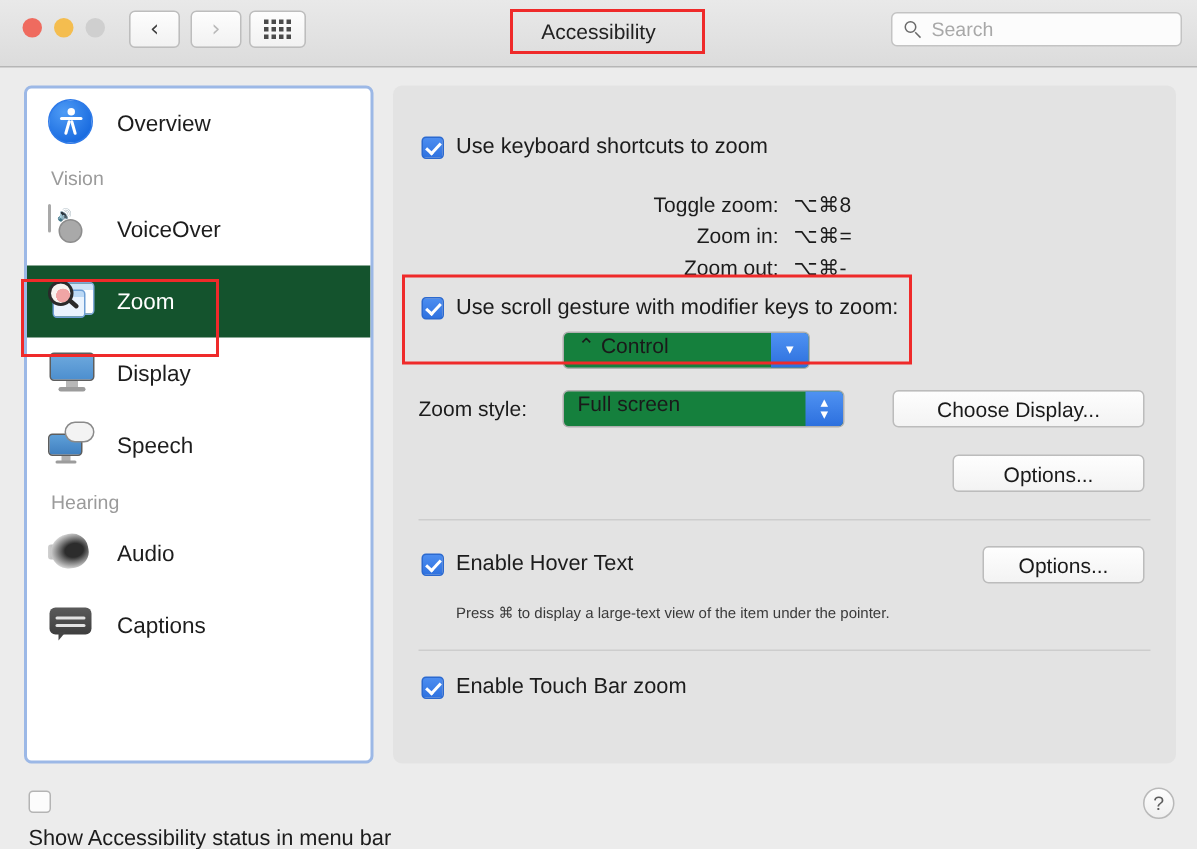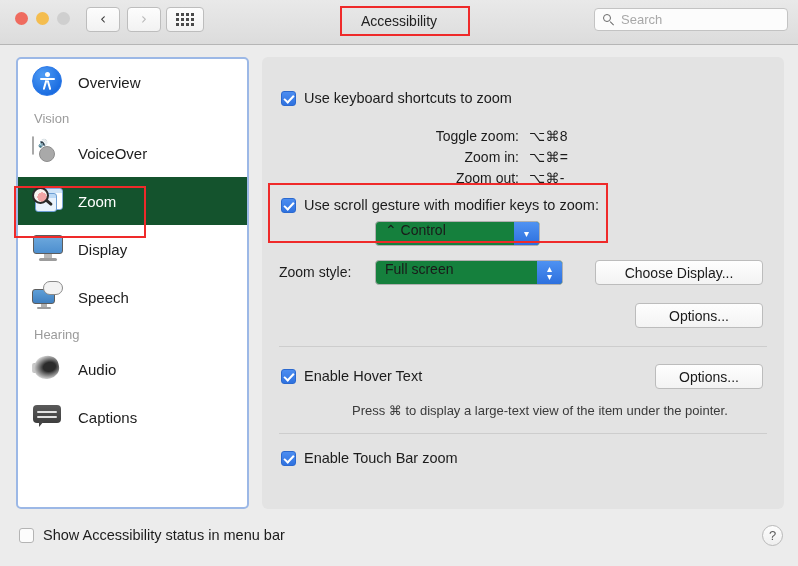--- a/index.html
+++ b/index.html
@@ -274,24 +274,24 @@
   .pbtn {
     height: 25px; padding: 0 12px;
     background: linear-gradient(to bottom,#fefefe,#f3f3f3);
     border: 1px solid #bcbcbc; border-radius: 4px;
     font-size: 14px; color: #1a1a1a;
     display: inline-flex; align-items: center; justify-content: center;
     box-sizing: border-box;
   }
 
   .divider { height: 1px; background: #cdcdcd; }
-  .hint { font-size: 13px; color: #3a3a3a; margin-left: 48px; }
-
-  
-  .bottomchk { position: absolute; left: 19px; top: 527px; display: flex; align-items: flex-end; gap: 9px; }
+  .hint { font-size: 10px; color: #3a3a3a; }
+
+  
+  .bottomchk { position: absolute; left: 19px; top: 527px; display: flex; align-items: flex-start; gap: 9px; flex-direction: column; }
   .bottomchk .clabel { font-size: 14.5px; }
   .helpbtn {
     position: absolute; right: 15px; top: 525px;
     width: 21px; height: 21px; border-radius: 50%;
     background: linear-gradient(to bottom,#fdfdfd,#efefef);
     border: 1px solid #b9b9b9;
     display: flex; align-items: center; justify-content: center;
     font-size: 13px; color: #5c5c5c; box-sizing: border-box;
   }
 

